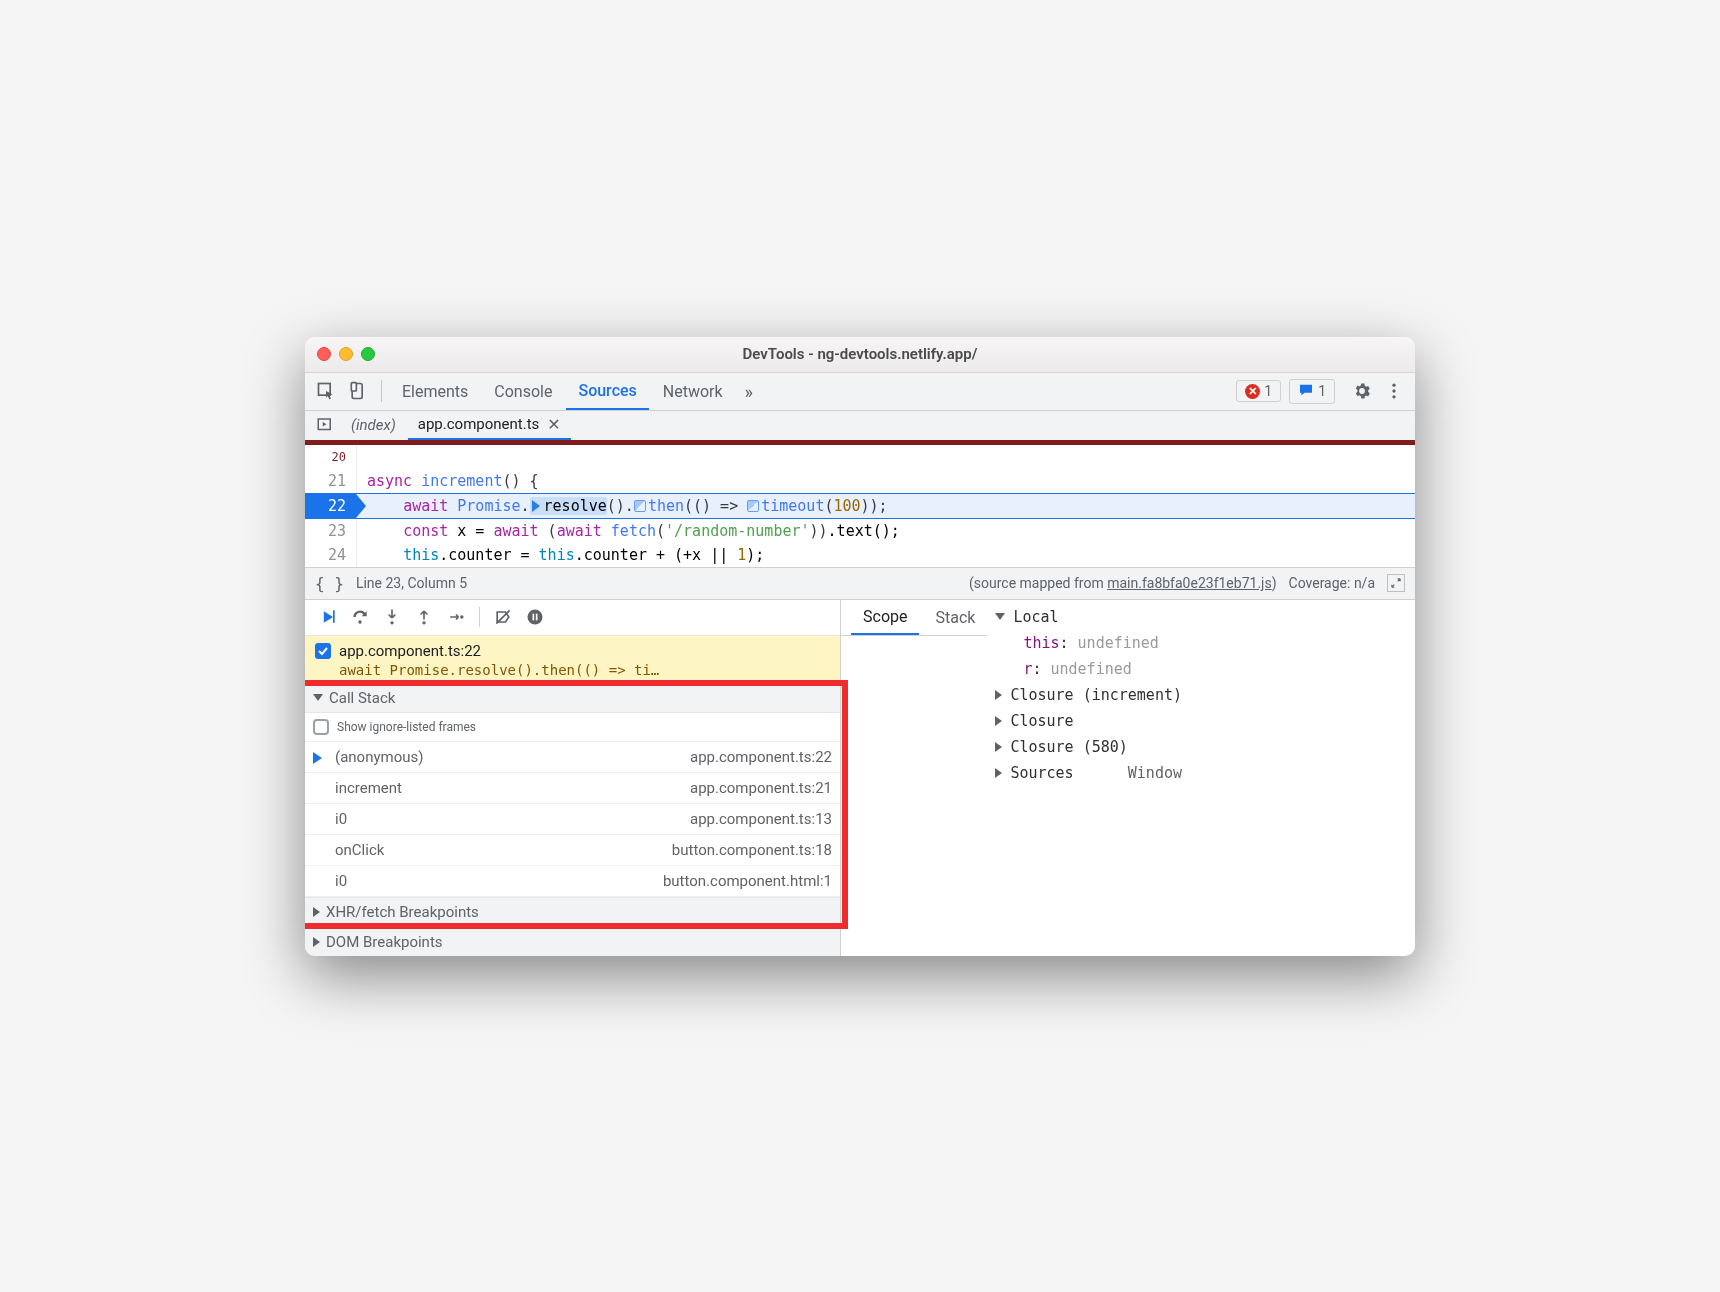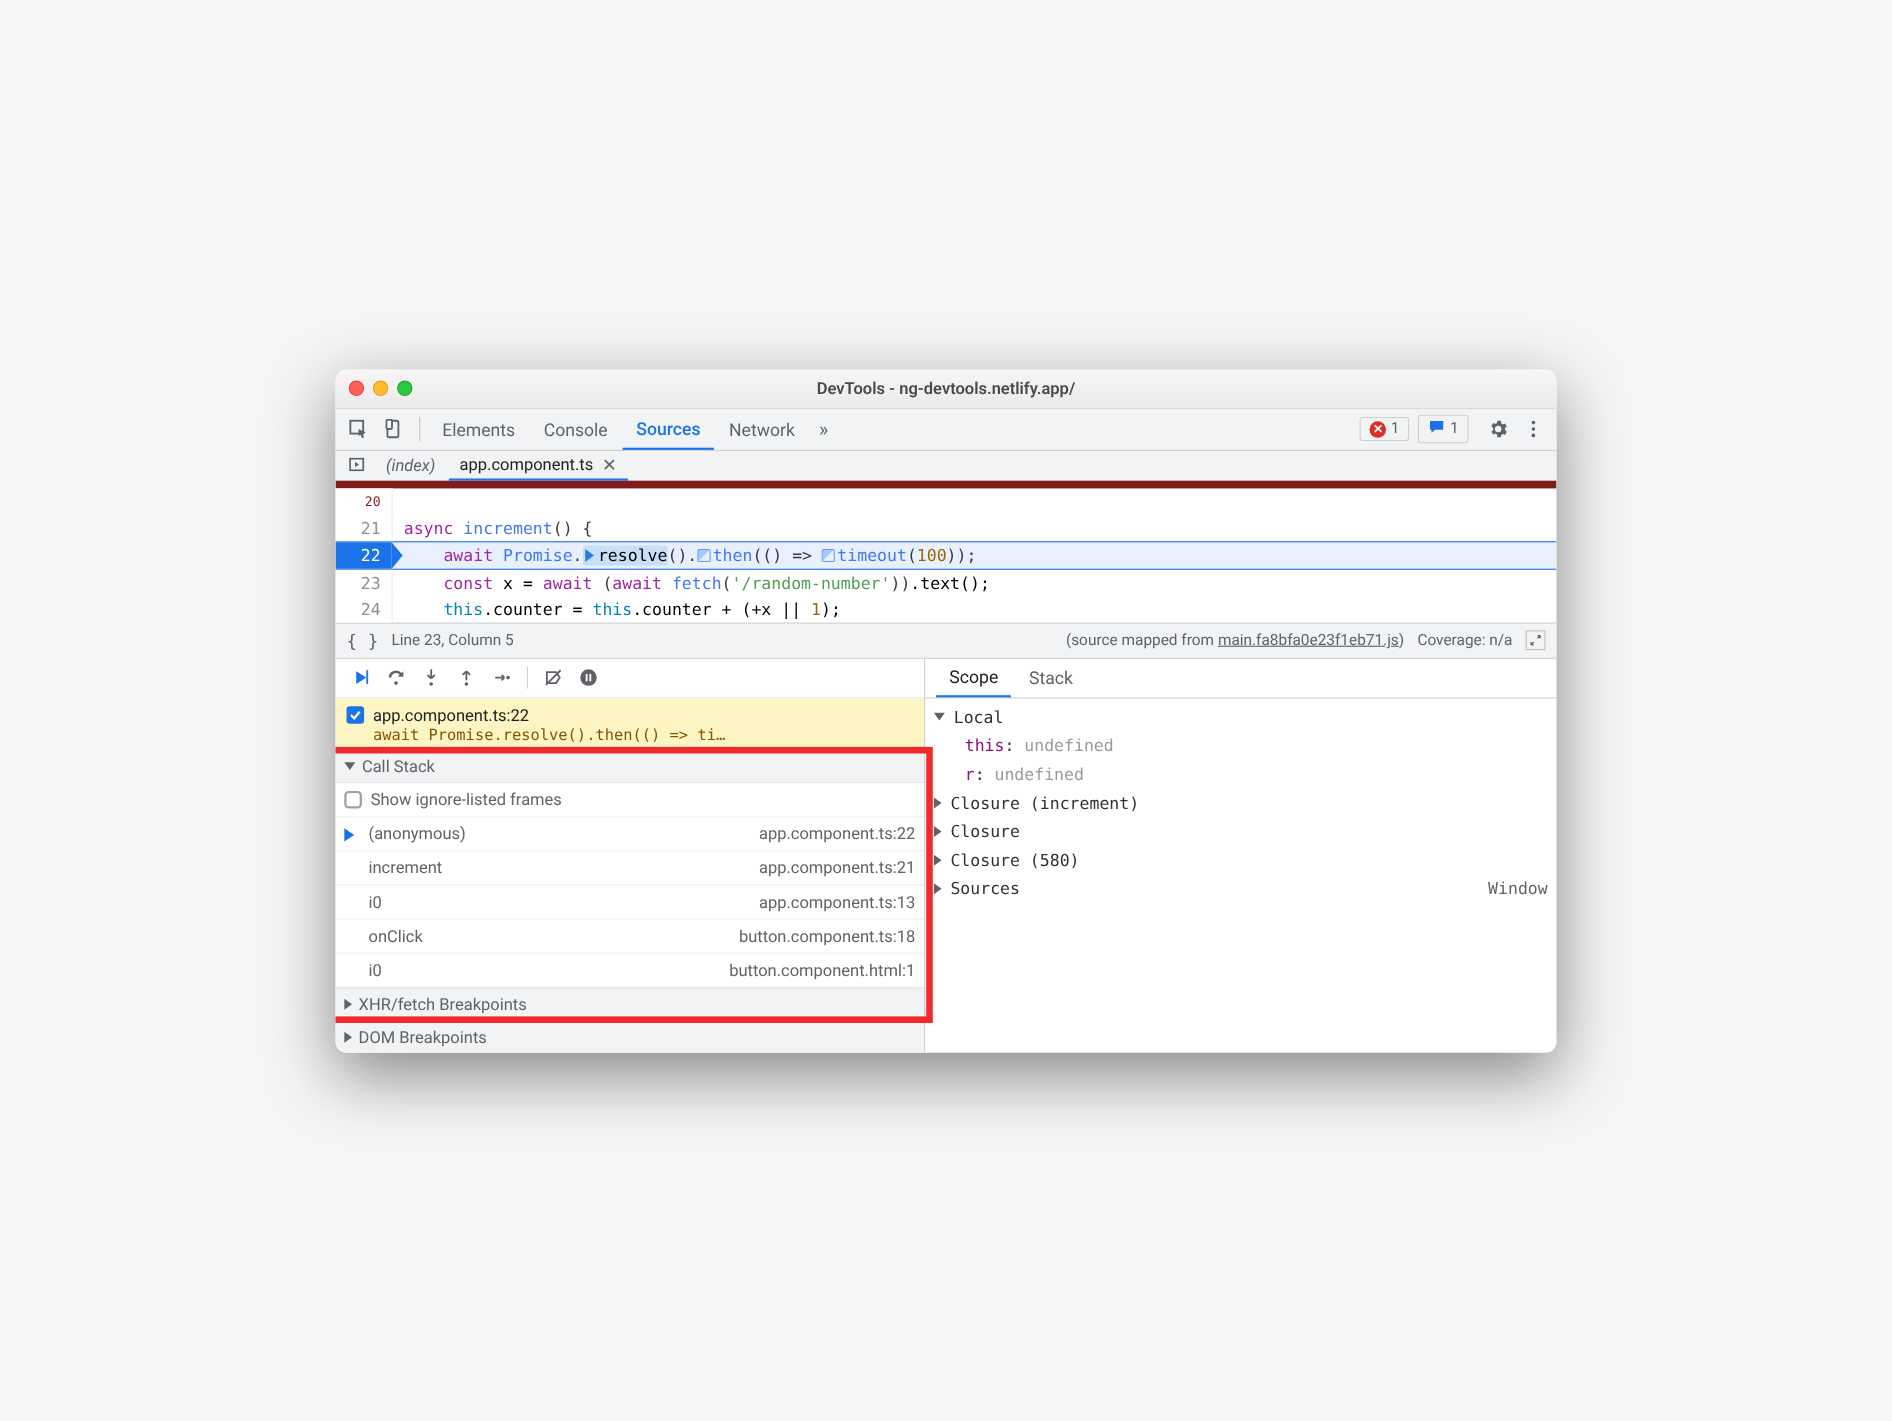--- a/index.html
+++ b/index.html
@@ -67,21 +67,21 @@
     display: flex; align-items: center; gap: 4px;
     border: 1px solid #d0d0d0; border-radius: 3px;
     padding: 2px 8px; font-size: 14px; color: #5f6368;
     margin-left: 6px;
   }
   .badge .dot { width: 15px; height: 15px; border-radius: 50%; display: flex; align-items:center; justify-content:center; }
   .badge .err { background:#d93025; color:#fff; font-size:11px; line-height:15px; font-weight:700; }
   .badge .msg svg { width:16px; height:16px; fill:#1a73e8; }
   
   .filetabs {
-    height: 34px; background:#f1f3f4; border-bottom:7px solid #7f1d1d;
+    height: 34px; background:#f1f3f4; border-bottom:5px solid #7f1d1d;
     display:flex; align-items:center; padding: 0 6px; gap: 2px;
     font-size: 15px; color:#5f6368;
   }
   .ft-icon { width:28px; height:28px; display:flex; align-items:center; justify-content:center; }
   .ft-tab { padding: 0 10px; height:100%; display:flex; align-items:center; gap:8px; }
   .ft-tab.italic { font-style: italic; }
   .ft-tab.active { color:#202124; border-bottom: 2px solid #1a73e8; }
   .ft-close { font-size:16px; color:#5f6368; }
   
   .editor {
@@ -136,21 +136,21 @@
   }
   .ef-braces { font-family: monospace; font-size:16px; }
   .ef-spacer { flex:1; }
   .ef-link { text-decoration: underline; }
   .ef-box { border:1px solid #c0c0c0; width:18px; height:18px; display:flex; align-items:center; justify-content:center; }
   
   .debugger {
     display:flex; border-top:1px solid #d0d0d0;
   }
   .dbg-left { width: 536px; border-right:1px solid #d0d0d0; display:flex; flex-direction:column; }
-  .dbg-right { flex:1; display:flex; flex-direction:column; }
+  .dbg-right { flex:1; display:flex; flex-direction:row; }
   
   .dbg-toolbar {
     height:36px; background:#fff; border-bottom:1px solid #e6e6e6;
     display:flex; align-items:center; padding:0 8px; gap:2px;
   }
   .dbg-ico { width:30px; height:30px; display:flex; align-items:center; justify-content:center; }
   .dbg-ico svg { width:20px; height:20px; }
   .dbg-play svg { fill:#1a73e8; }
   .dbg-gray svg { fill:#5f6368; }
   .vline { width:1px; height:20px; background:#d0d0d0; margin:0 6px; }
@@ -183,21 +183,21 @@
   .stack-row .arrow-cur {
     width:16px; height:14px; flex-shrink:0; margin-right:6px;
   }
   .stack-row.current .arrow-cur::before{
     content:''; display:inline-block; width:0; height:0;
     border-top:6px solid transparent; border-bottom:6px solid transparent;
     border-left:9px solid #1a73e8;
   }
   .stack-row .fn { flex:1; color:#5f6368; }
   .stack-row .loc { color:#5f6368; }
-  .checkbox-row { display:flex; align-items:center; gap:8px; padding:6px 8px; border-bottom:1px solid #efefef; font-size:15px; color:#5f6368; }
+  .checkbox-row { display:flex; align-items:center; gap:8px; padding:6px 8px; border-bottom:1px solid #efefef; font-size:12px; color:#5f6368; }
   .checkbox-empty { width:16px; height:16px; border:2px solid #9aa0a6; border-radius:4px; }
   
   .red-box-wrapper { position:relative; }
   .red-box {
     position:absolute; left:-38px; right:-8px; top:-3px; bottom:-2px;
     border:6px solid #ef2b2d; pointer-events:none; z-index:5;
   }
   
   .right-tabs {
     height:36px; border-bottom:1px solid #d0d0d0;

